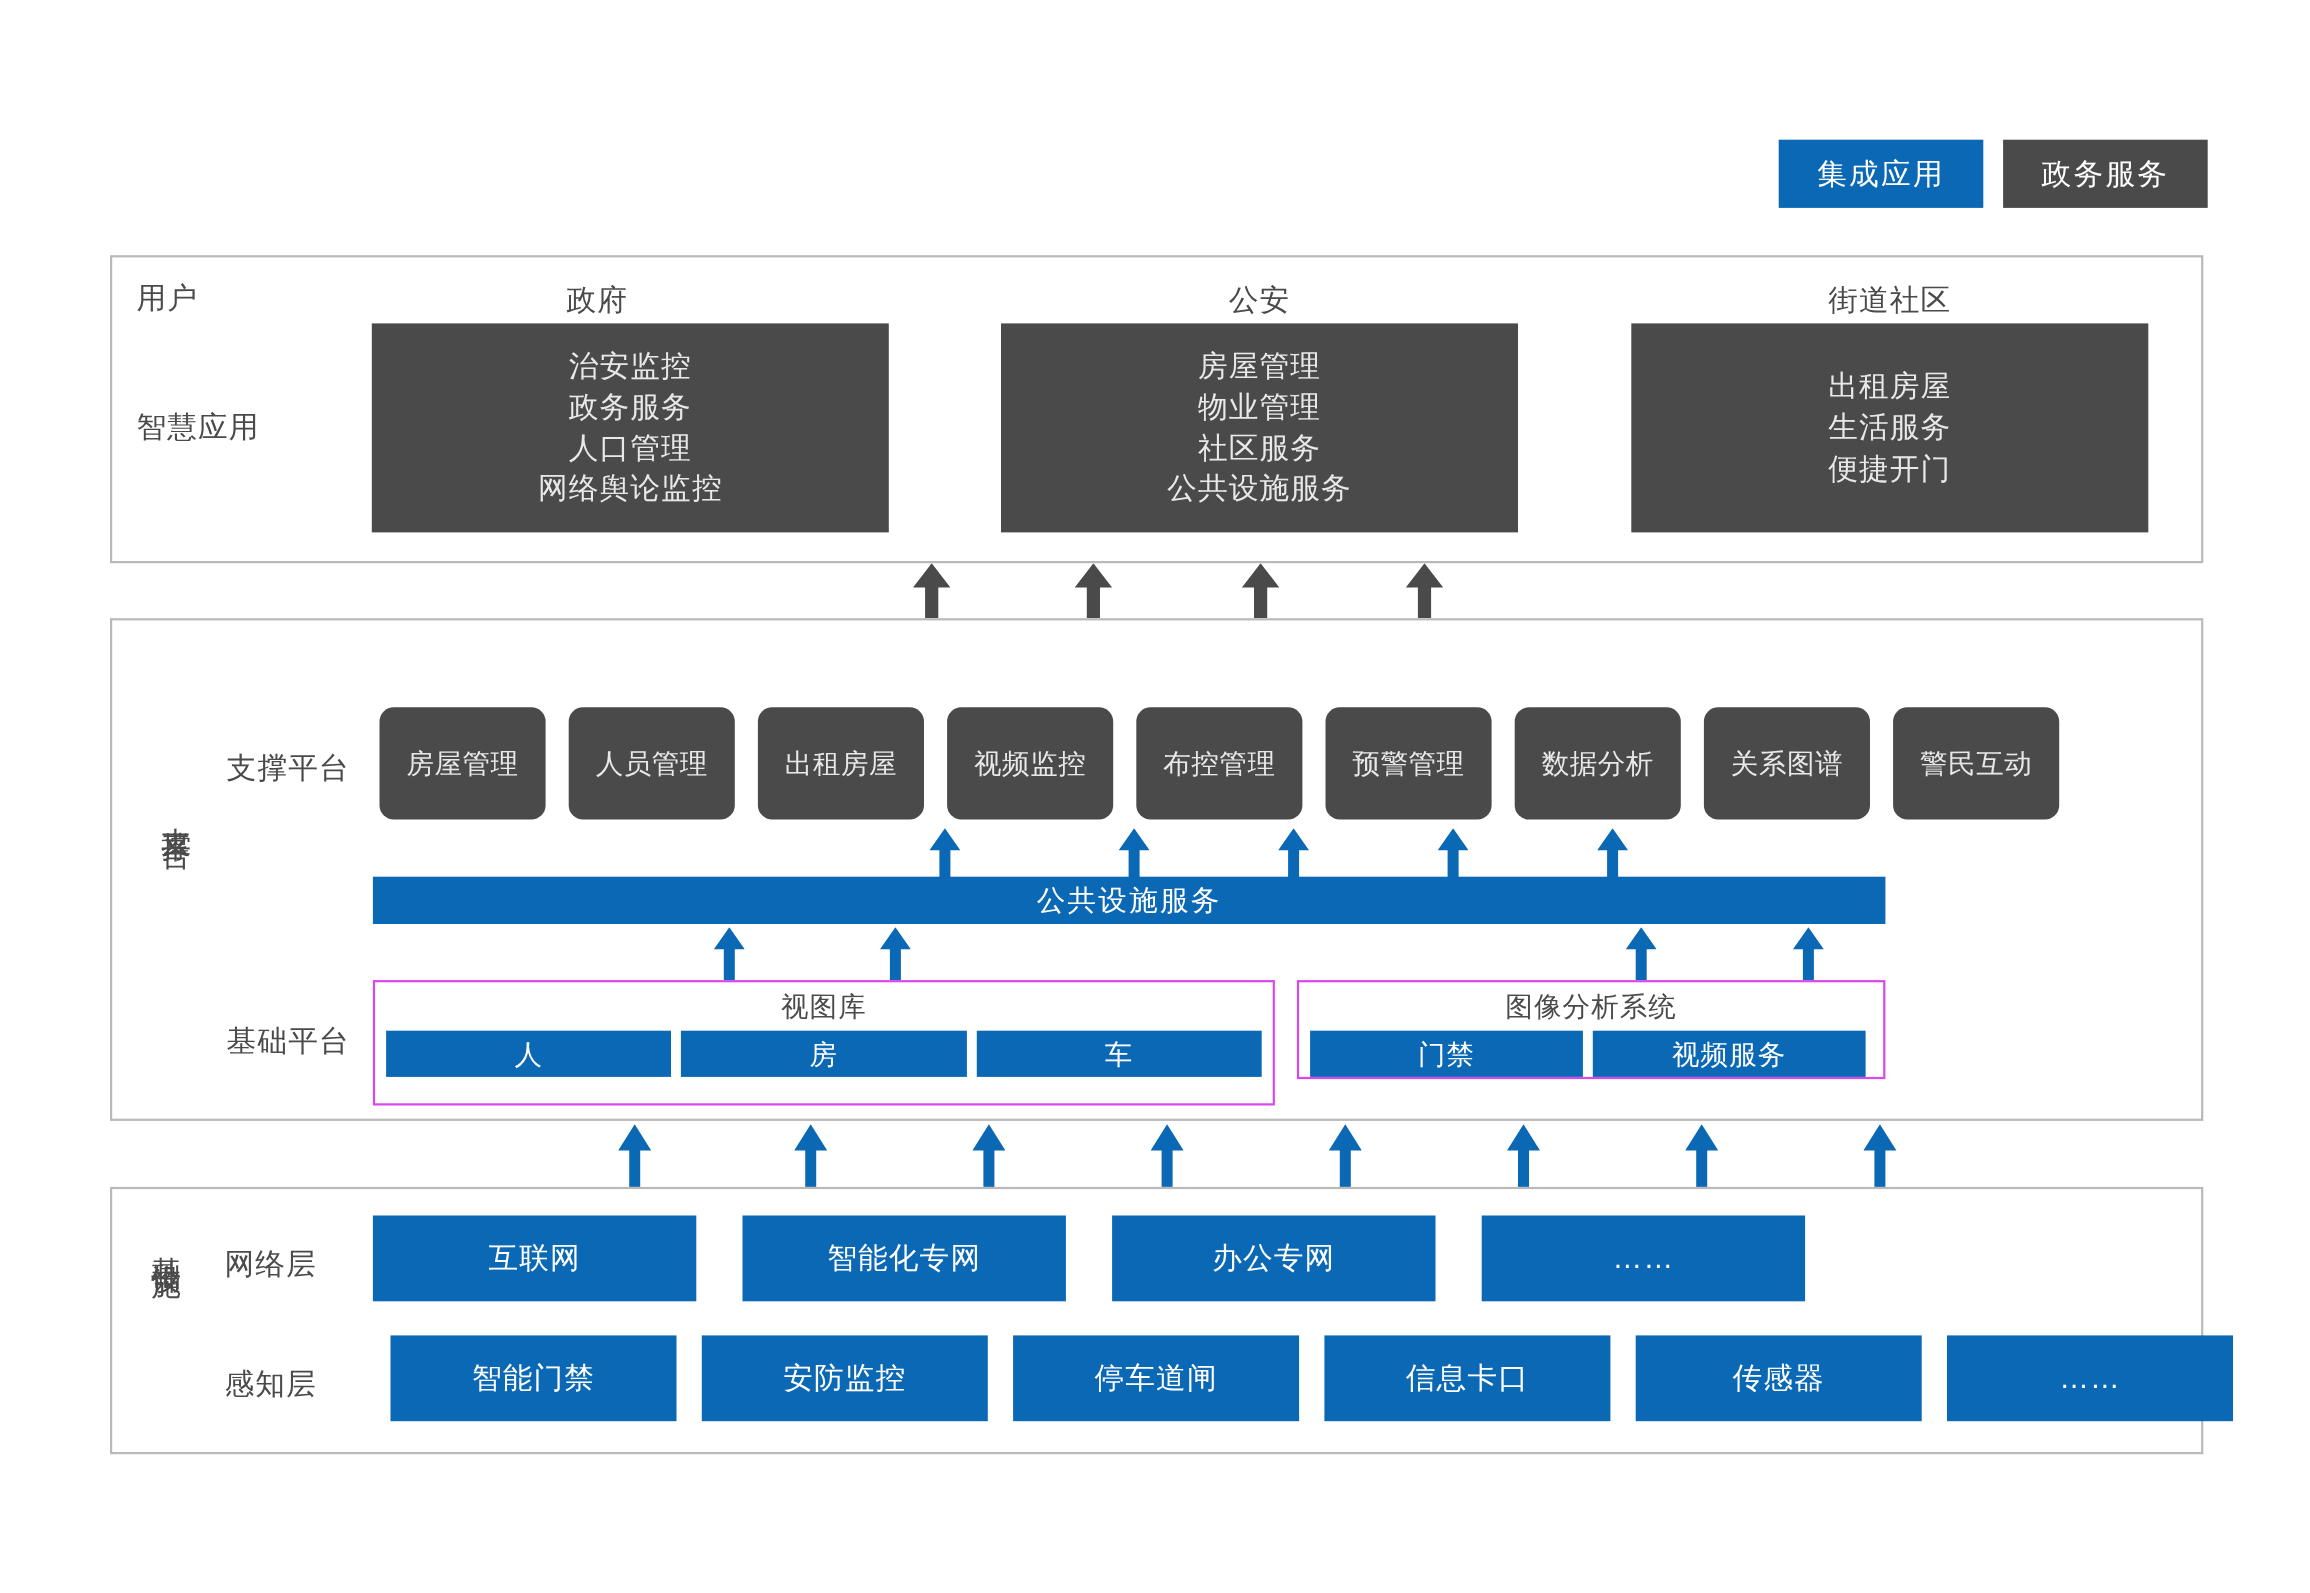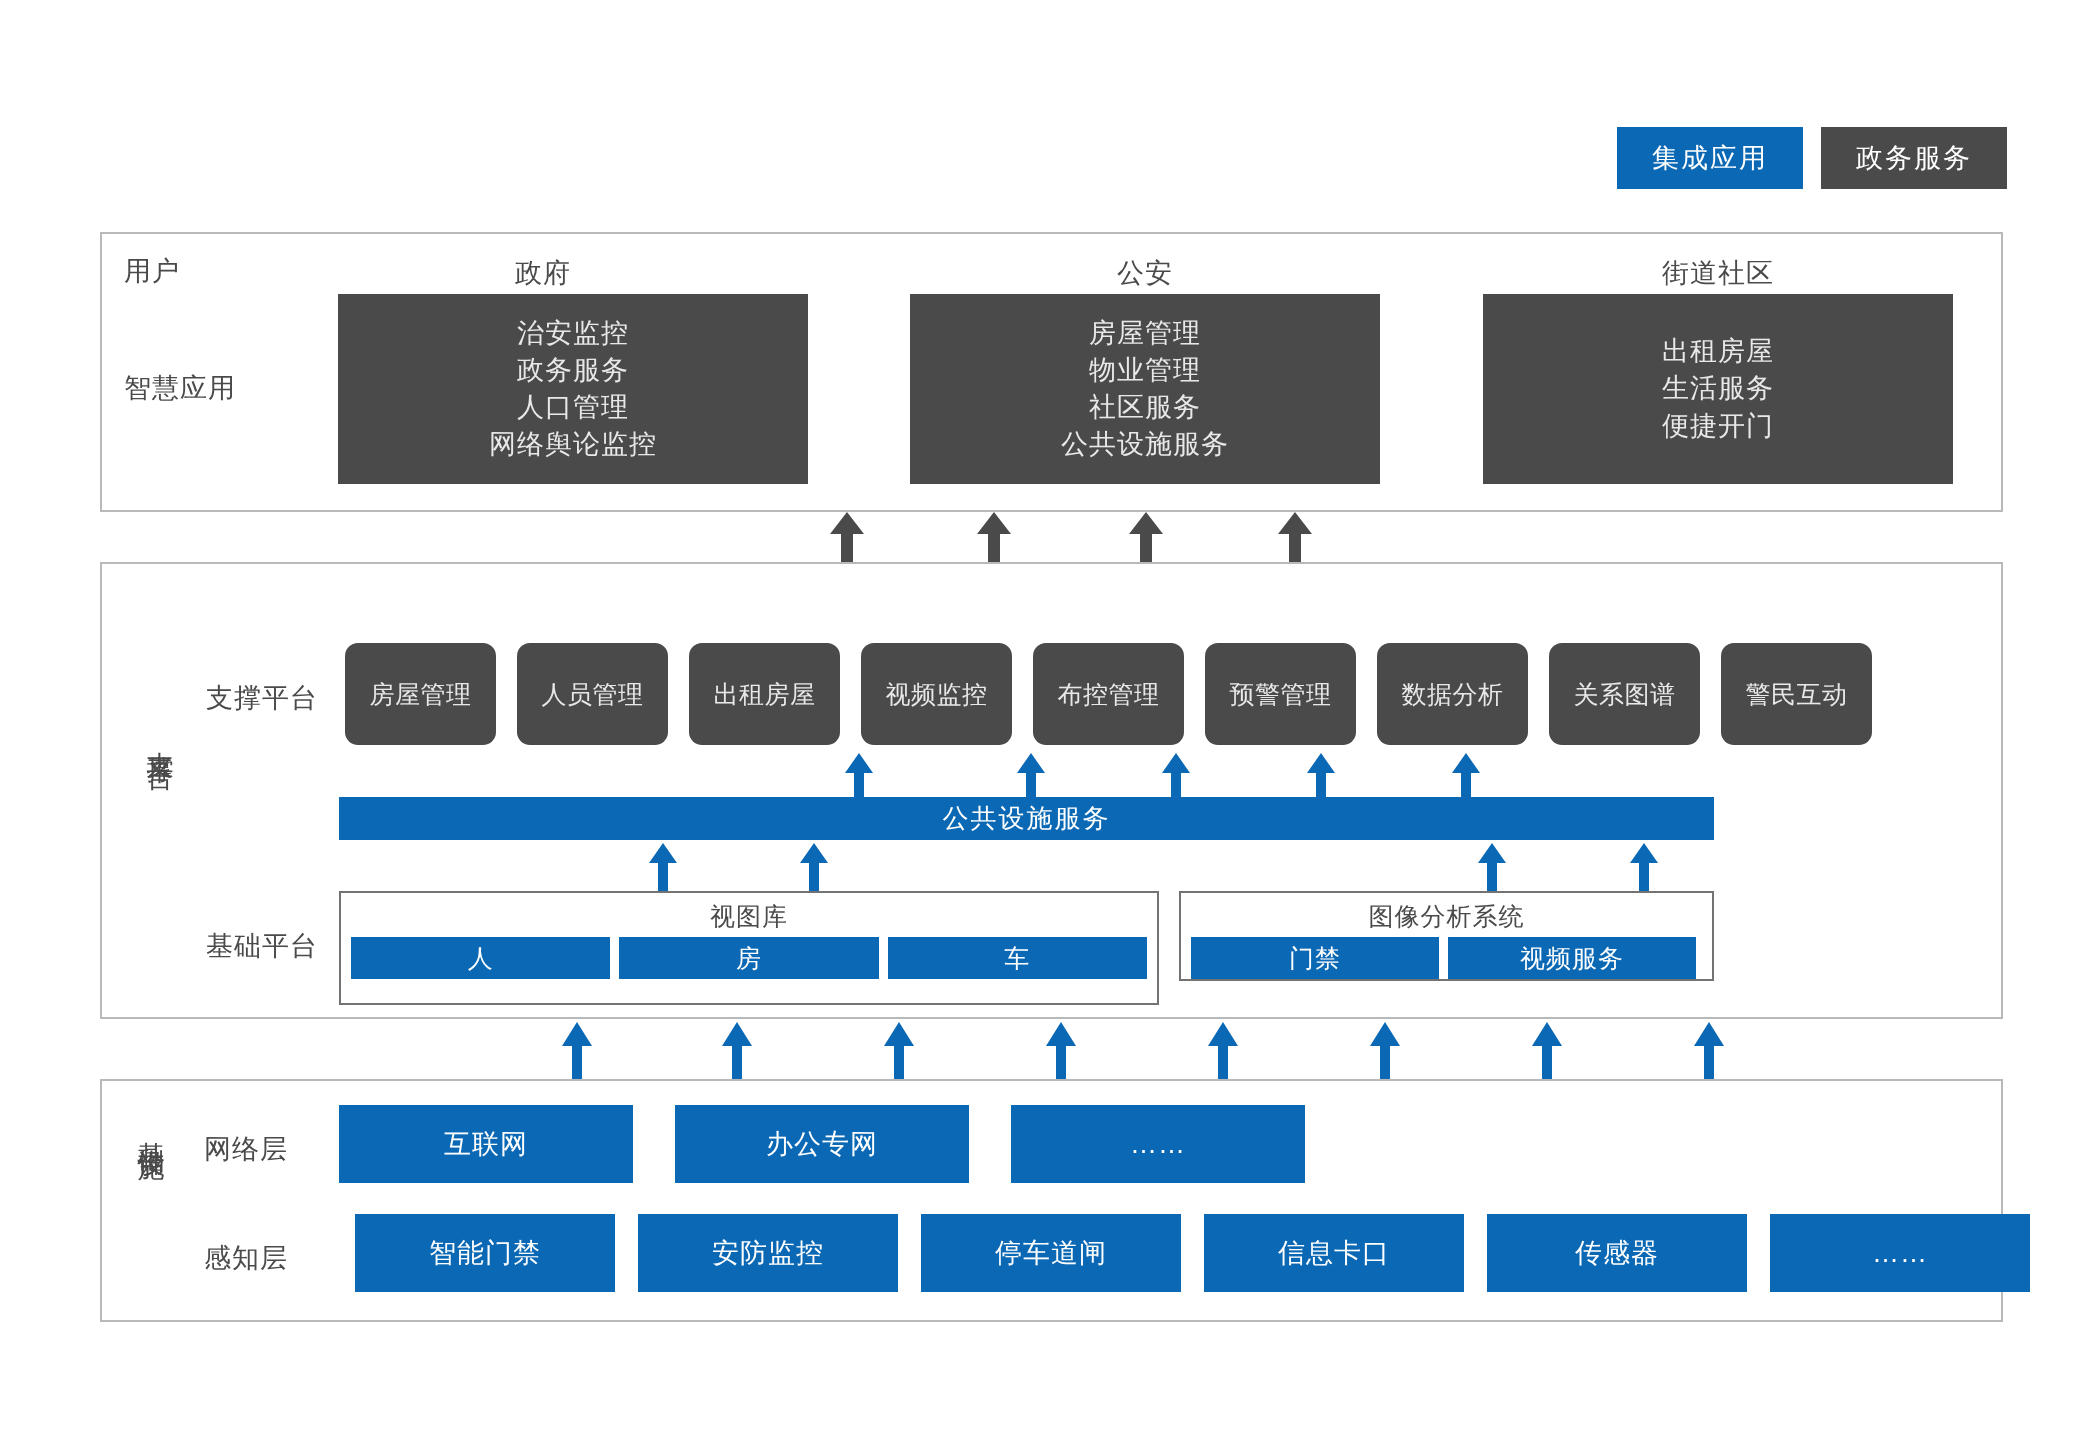--- a/index.html
+++ b/index.html
@@ -138,21 +138,21 @@
     display: flex;
     align-items: center;
     justify-content: center;
     font-size: 26px;
     letter-spacing: 2px;
   }
 
   
   .base-group {
     position: absolute;
-    border: 2px solid #737373;
+    border: 2px solid #d946ef;
     background: #ffffff;
     box-sizing: border-box;
   }
   #base-group-viewlib { left: 339px; top: 891px; width: 820px; height: 114px; }
   #base-group-imganal { left: 1179px; top: 891px; width: 535px; height: 90px; }
   .base-group-title {
     text-align: center;
     font-size: 25px;
     color: #4a4a4a;
     height: 44px;
@@ -430,20 +430,23 @@
   <div class="vert-label" style="left:133px; top:1120px;">基础设施</div>
 
   <div class="row-label" style="left:204px; top:1131px;">网络层</div>
   <div class="row-label" style="left:204px; top:1240px;">感知层</div>
 
   <div class="infra-row" id="infra-network">
     <div class="infra-box" style="width:294px; margin-right:42px;">
         <span>互联网</span>
       </div>
     <div class="infra-box" style="width:294px; margin-right:42px;">
+        <span>智能化专网</span>
+      </div>
+    <div class="infra-box" style="width:294px; margin-right:42px;">
         <span>办公专网</span>
       </div>
     <div class="infra-box" style="width:294px;">
         <span>……</span>
       </div>
   </div>
 
   <div class="infra-row" id="infra-sense">
     <div class="infra-box" style="width:260px; margin-right:23px;">
         <span>智能门禁</span>

